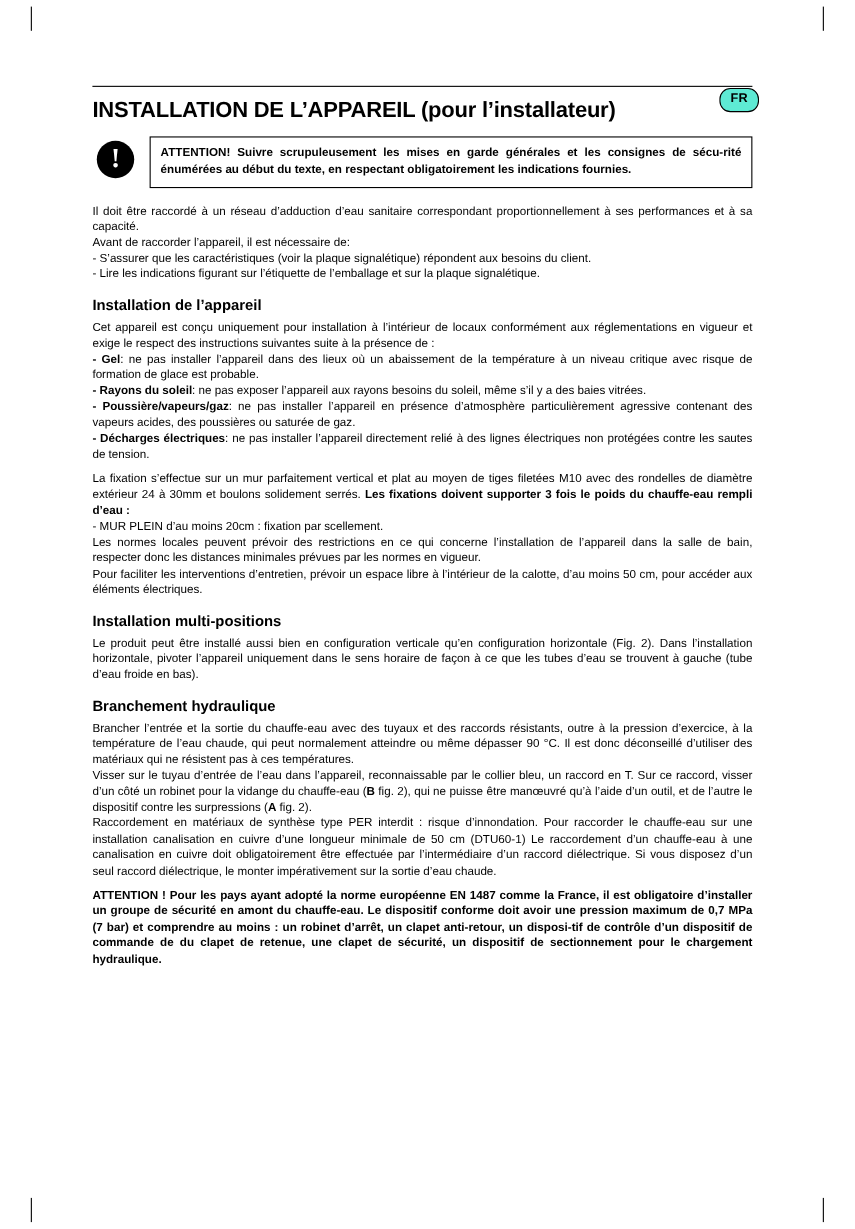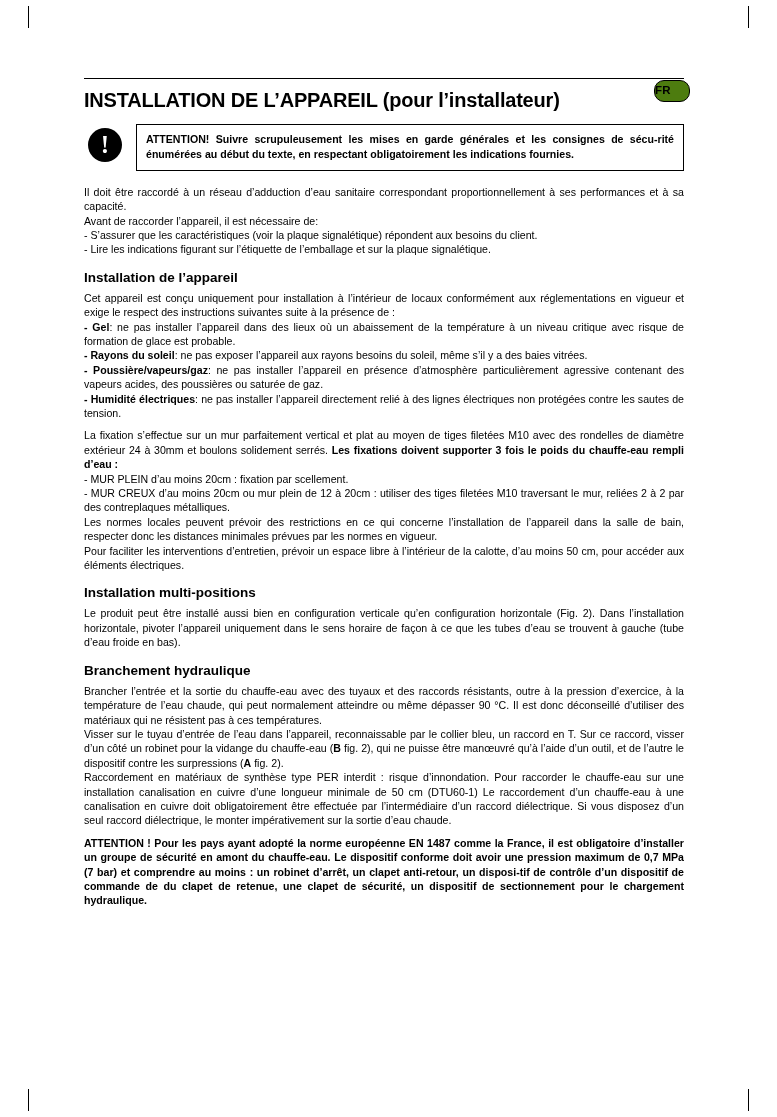--- a/index.html
+++ b/index.html
@@ -46,23 +46,23 @@
     position: absolute;
     right: -6px;
     top: 2px;
     width: 34px;
     height: 20px;
     border: 1.5px solid #000;
     border-radius: 10px;
     font-size: 11.5px;
     font-weight: bold;
     line-height: 18px;
-    text-align: left;
+    text-align: center;
     letter-spacing: 0.3px;
-    background: #4d7c0f;
+    background: #5eead4;
   }
 
   h1.title {
     font-size: 20px;
     font-weight: bold;
     margin: 10px 0 12px 0;
     letter-spacing: -0.2px;
   }
 
   .warn-box {
@@ -134,27 +134,26 @@
     <p>Avant de raccorder l’appareil, il est nécessaire de:</p>
     <p>- S’assurer que les caractéristiques (voir la plaque signalétique) répondent aux besoins du client.</p>
     <p>- Lire les indications figurant sur l’étiquette de l’emballage et sur la plaque signalétique.</p>
 
     <h2 class="sub">Installation de l’appareil</h2>
     <p>Cet appareil est conçu uniquement pour installation à l’intérieur de locaux conformément aux réglementations en vigueur et exige le respect des instructions suivantes suite à la présence de :</p>
 
     <p><b>- Gel</b><span>: ne pas installer l’appareil dans des lieux où un abaissement de la température à un niveau critique avec risque de formation de glace est probable.</span></p>
     <p><b>- Rayons du soleil</b><span>: ne pas exposer l’appareil aux rayons besoins du soleil, même s’il y a des baies vitrées.</span></p>
     <p><b>- Poussière/vapeurs/gaz</b><span>: ne pas installer l’appareil en présence d’atmosphère particulièrement agressive contenant des vapeurs acides, des poussières ou saturée de gaz.</span></p>
-    <p><b>- Humidité électriques</b><span>: ne pas installer l’appareil directement relié à des lignes électriques non protégées contre les sautes de tension.</span></p>
+    <p><b>- Décharges électriques</b><span>: ne pas installer l’appareil directement relié à des lignes électriques non protégées contre les sautes de tension.</span></p>
 
     <div class="spacer"></div>
 
     <p><span>La fixation s’effectue sur un mur parfaitement vertical et plat au moyen de tiges filetées M10 avec des rondelles de diamètre extérieur 24 à 30mm et boulons solidement serrés. </span><b>Les fixations doivent supporter 3 fois le poids du chauffe-eau rempli d’eau :</b></p>
     <p>- MUR PLEIN d’au moins 20cm : fixation par scellement.</p>
-    <p>- MUR CREUX d’au moins 20cm ou mur plein de 12 à 20cm : utiliser des tiges filetées M10 traversant le mur, reliées 2 à 2 par des contreplaques métalliques.</p>
     <p>Les normes locales peuvent prévoir des restrictions en ce qui concerne l’installation de l’appareil dans la salle de bain, respecter donc les distances minimales prévues par les normes en vigueur.</p>
     <p>Pour faciliter les interventions d’entretien, prévoir un espace libre à l’intérieur de la calotte, d’au moins 50 cm, pour accéder aux éléments électriques.</p>
 
     <h2 class="sub">Installation multi-positions</h2>
     <p>Le produit peut être installé aussi bien en configuration verticale qu’en configuration horizontale (Fig. 2). Dans l’installation horizontale, pivoter l’appareil uniquement dans le sens horaire de façon à ce que les tubes d’eau se trouvent à gauche (tube d’eau froide en bas).</p>
 
     <h2 class="sub">Branchement hydraulique</h2>
     <p>Brancher l’entrée et la sortie du chauffe-eau avec des tuyaux et des raccords résistants, outre à la pression d’exercice, à la température de l’eau chaude, qui peut normalement atteindre ou même dépasser 90 °C. Il est donc déconseillé d’utiliser des matériaux qui ne résistent pas à ces températures.</p>
     <p><span>Visser sur le tuyau d’entrée de l’eau dans l’appareil, reconnaissable par le collier bleu, un raccord en T. Sur ce raccord, visser d’un côté un robinet pour la vidange du chauffe-eau (</span><b>B</b><span> fig. 2), qui ne puisse être manœuvré qu’à l’aide d’un outil, et de l’autre le dispositif contre les surpressions (</span><b>A</b><span> fig. 2).</span></p>
     <p>Raccordement en matériaux de synthèse type PER interdit : risque d’innondation. Pour raccorder le chauffe-eau sur une installation canalisation en cuivre d’une longueur minimale de 50 cm (DTU60-1) Le raccordement d’un chauffe-eau à une canalisation en cuivre doit obligatoirement être effectuée par l’intermédiaire d’un raccord diélectrique. Si vous disposez d’un seul raccord diélectrique, le monter impérativement sur la sortie d’eau chaude.</p>

